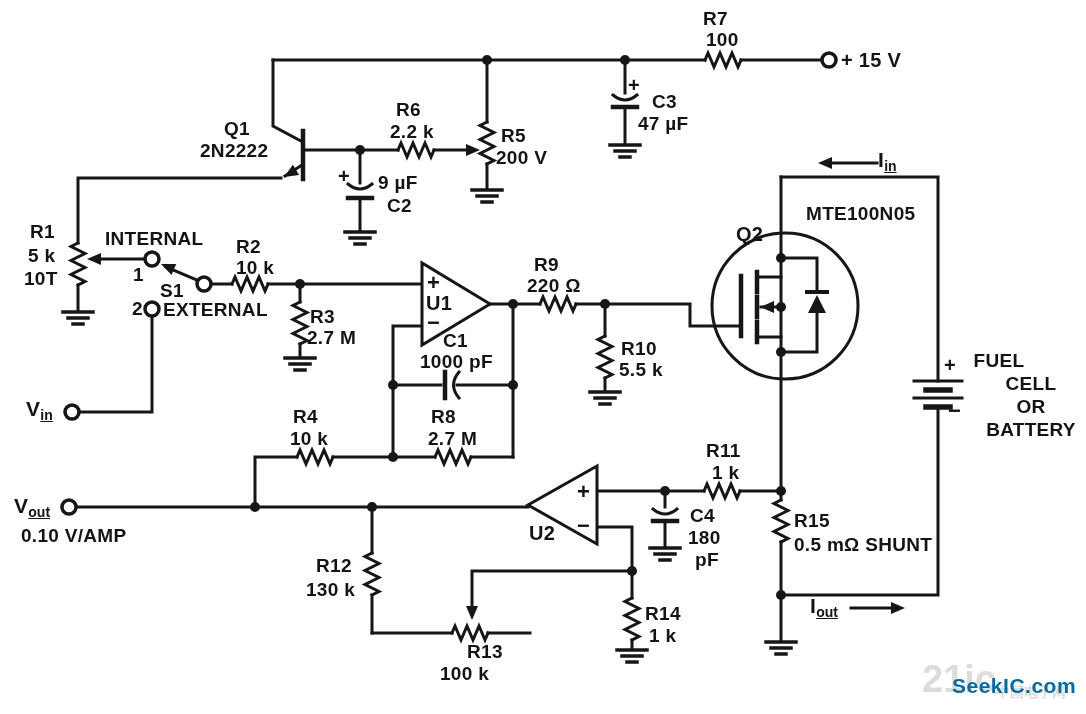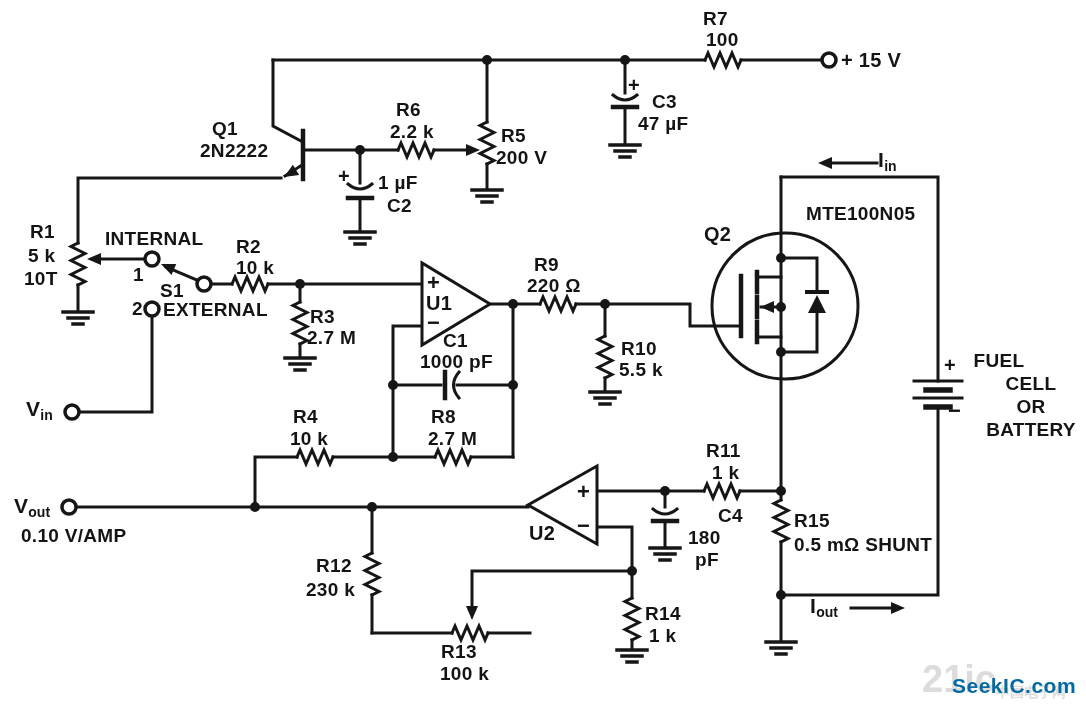--- a/index.html
+++ b/index.html
@@ -4,21 +4,21 @@
 <style>
   html,body{margin:0;padding:0;background:#fff;}
   #canvas{position:relative;width:1086px;height:714px;background:#fff;overflow:hidden;
           font-family:"Liberation Sans","DejaVu Sans",sans-serif;padding-left:24px;}
   #wires-svg{position:absolute;left:0;top:0;}
   .lbl{position:absolute;font:600 19px "Liberation Sans","DejaVu Sans",sans-serif;
        color:#141414;letter-spacing:.3px;white-space:nowrap;line-height:1;}
   .f20{font-size:20px;}
   .f22{font-size:22px;font-weight:700;}
   .term{font-size:21px;font-weight:600;}
-  .sub{font-size:14px;font-weight:600;vertical-align:-4px;letter-spacing:0;}
+  .sub{font-size:14px;font-weight:600;vertical-align:-4px;letter-spacing:0;text-decoration:underline;}
   .src-line{width:110px;text-align:center;}
   .wm-faint{position:absolute;color:#dcdcdc;font-weight:700;}
   .wm-brand{position:absolute;color:#0369a1;font:700 21px "Liberation Sans","DejaVu Sans",sans-serif;
             letter-spacing:.5px;}
 </style>
 </head>
 <body>
 
 <div id="canvas">
 
@@ -212,25 +212,25 @@
 
 <span class="lbl f20" style="left:628px;top:75px">+</span>
 <span class="lbl" style="left:652px;top:92px">C3</span>
 <span class="lbl" style="left:638px;top:114px">47 µF</span>
 
 <span class="lbl" style="left:501px;top:126px">R5</span>
 <span class="lbl" style="left:496px;top:148px">200 V</span>
 <span class="lbl" style="left:396px;top:100px">R6</span>
 <span class="lbl" style="left:390px;top:122px">2.2 k</span>
 
-<span class="lbl" style="left:212px;top:119px">Q1</span>
+<span class="lbl" style="left:224px;top:119px">Q1</span>
 <span class="lbl" style="left:200px;top:141px">2N2222</span>
 
 <span class="lbl f20" style="left:338px;top:166px">+</span>
-<span class="lbl" style="left:378px;top:173px">1 µF</span>
+<span class="lbl" style="left:378px;top:173px">9 µF</span>
 <span class="lbl" style="left:387px;top:196px">C2</span>
 
 <span class="lbl" style="left:30px;top:222px">R1</span>
 <span class="lbl" style="left:28px;top:246px">5 k</span>
 <span class="lbl" style="left:24px;top:269px">10T</span>
 
 <span class="lbl" style="left:105px;top:229px">INTERNAL</span>
 <span class="lbl" style="left:133px;top:265px">1</span>
 <span class="lbl" style="left:160px;top:281px">S1</span>
 <span class="lbl" style="left:132px;top:299px">2</span>
@@ -246,21 +246,21 @@
 <span class="lbl f22" style="left:427px;top:312px">−</span>
 
 <span class="lbl" style="left:443px;top:331px">C1</span>
 <span class="lbl" style="left:420px;top:352px">1000 pF</span>
 
 <span class="lbl" style="left:534px;top:255px">R9</span>
 <span class="lbl" style="left:527px;top:276px">220 Ω</span>
 <span class="lbl" style="left:621px;top:339px">R10</span>
 <span class="lbl" style="left:619px;top:360px">5.5 k</span>
 
-<span class="lbl f20" style="left:704px;top:224px">Q2</span>
+<span class="lbl f20" style="left:736px;top:224px">Q2</span>
 <span class="lbl" style="left:806px;top:204px">MTE100N05</span>
 
 <span class="lbl term" style="left:878px;top:149px"><span>I</span><span class="sub">in</span></span>
 
 <span class="lbl src-line" style="left:944px;top:351px">FUEL</span>
 <span class="lbl src-line" style="left:976px;top:374px">CELL</span>
 <span class="lbl src-line" style="left:976px;top:397px">OR</span>
 <span class="lbl src-line" style="left:976px;top:420px">BATTERY</span>
 <span class="lbl f20" style="left:944px;top:355px">+</span>
 <span class="lbl f22" style="left:948px;top:400px">−</span>
@@ -270,31 +270,31 @@
 <span class="lbl" style="left:431px;top:407px">R8</span>
 <span class="lbl" style="left:428px;top:429px">2.7 M</span>
 
 <span class="lbl term" style="left:26px;top:398px"><span>V</span><span class="sub">in</span></span>
 <span class="lbl term" style="left:14px;top:495px"><span>V</span><span class="sub">out</span></span>
 <span class="lbl" style="left:21px;top:526px">0.10 V/AMP</span>
 
 <span class="lbl" style="left:706px;top:441px">R11</span>
 <span class="lbl" style="left:712px;top:463px">1 k</span>
 
-<span class="lbl" style="left:718px;top:506px">C4</span>
+<span class="lbl" style="left:690px;top:506px">C4</span>
 <span class="lbl" style="left:688px;top:528px">180</span>
 <span class="lbl" style="left:695px;top:550px">pF</span>
 
 <span class="lbl f22" style="left:577px;top:481px">+</span>
 <span class="lbl f22" style="left:577px;top:515px">−</span>
 <span class="lbl f20" style="left:529px;top:523px">U2</span>
 
 <span class="lbl" style="left:316px;top:556px">R12</span>
-<span class="lbl" style="left:306px;top:580px">230 k</span>
-<span class="lbl" style="left:441px;top:642px">R13</span>
+<span class="lbl" style="left:306px;top:580px">130 k</span>
+<span class="lbl" style="left:467px;top:642px">R13</span>
 <span class="lbl" style="left:440px;top:664px">100 k</span>
 <span class="lbl" style="left:645px;top:604px">R14</span>
 <span class="lbl" style="left:649px;top:626px">1 k</span>
 
 <span class="lbl" style="left:794px;top:511px">R15</span>
 <span class="lbl" style="left:794px;top:535px">0.5 mΩ SHUNT</span>
 
 <span class="lbl term" style="left:810px;top:595px"><span>I</span><span class="sub">out</span></span>
 
 <span class="wm-faint" style="left:922px;top:658px;font-size:38px">21ic</span>

